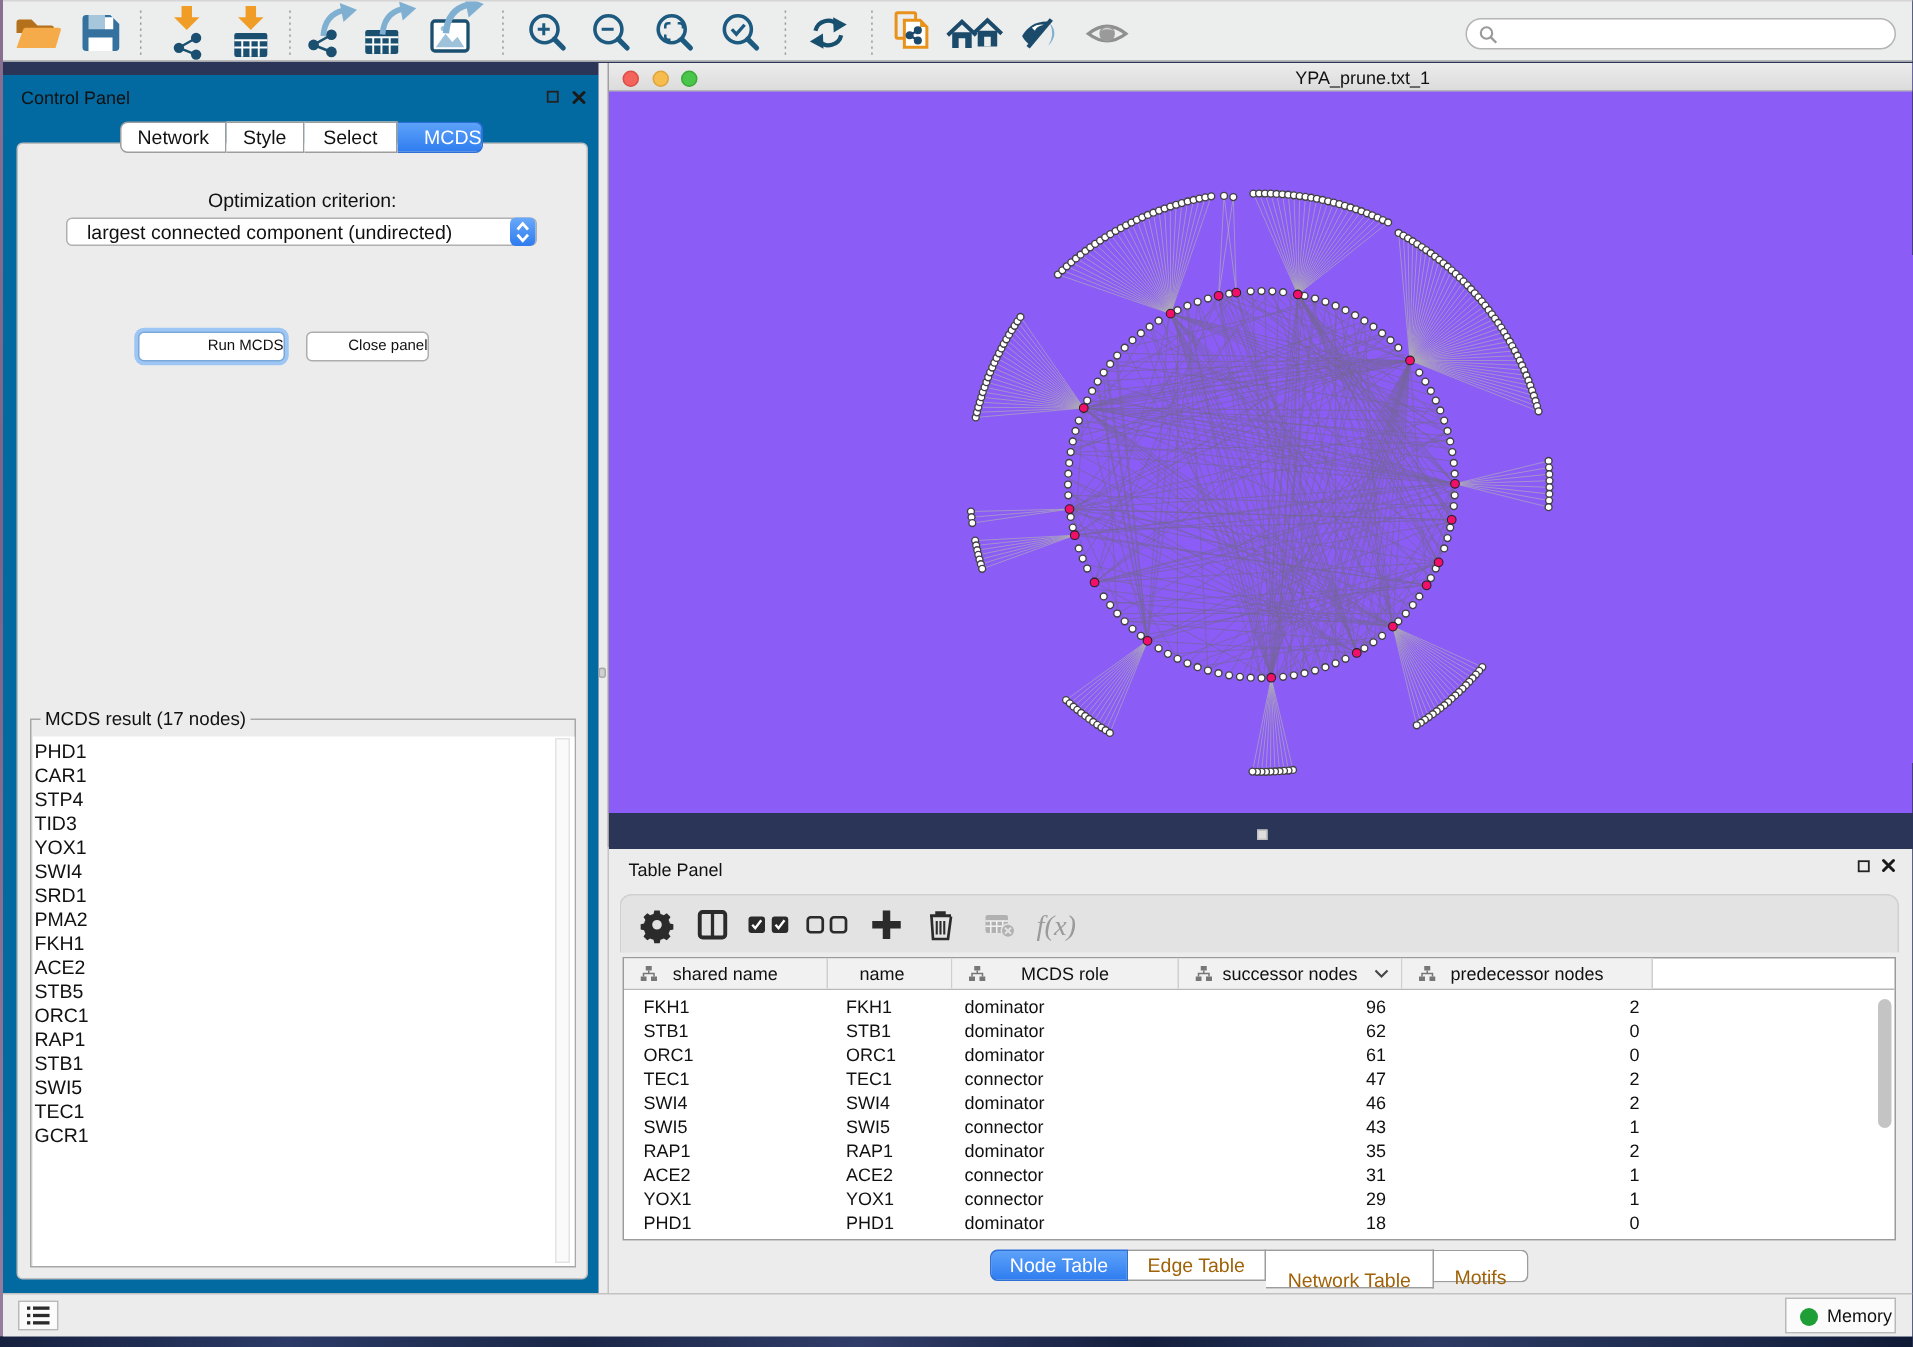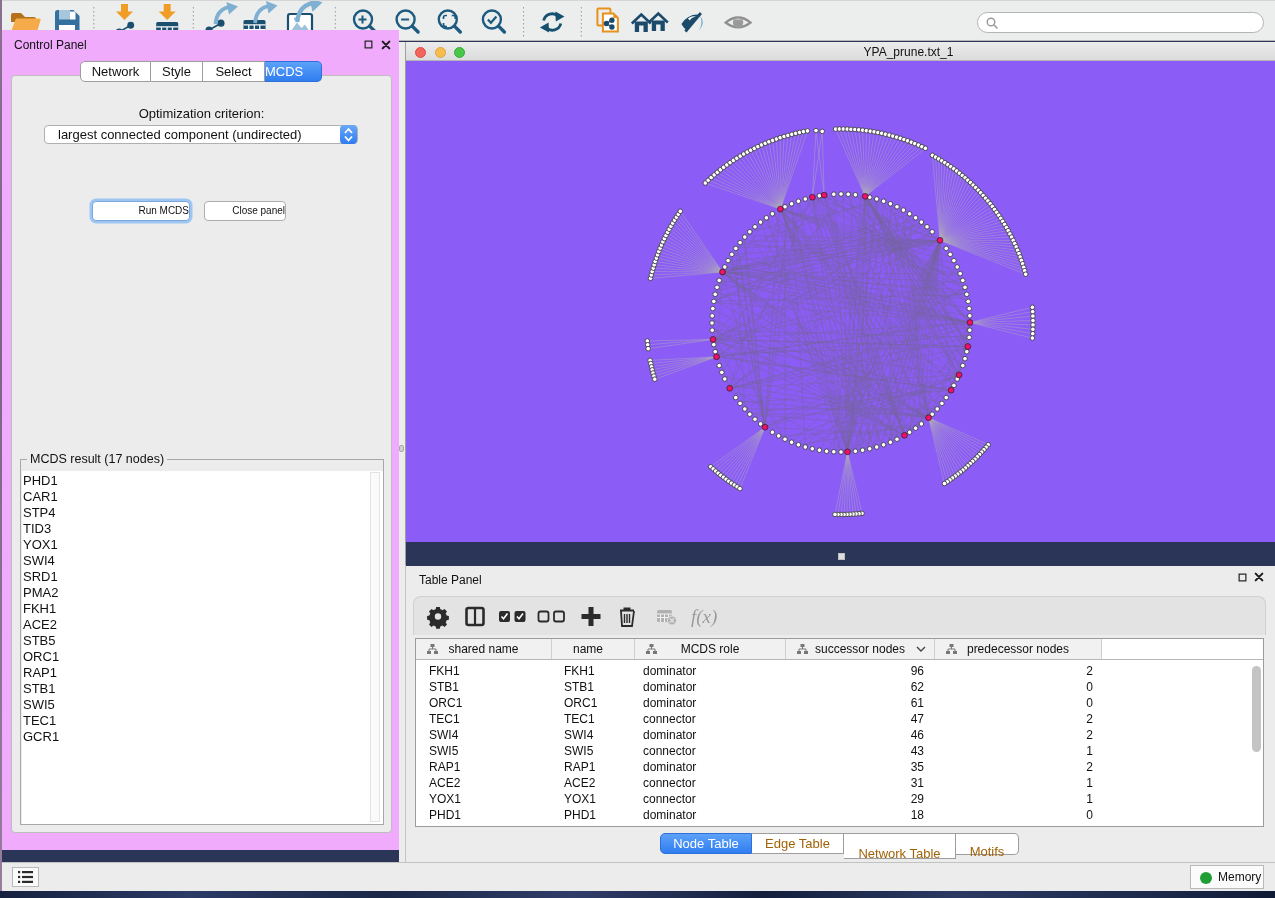--- a/index.html
+++ b/index.html
@@ -9,21 +9,21 @@
 
 #desk-left { left:0; top:0; width:2px; height:891px; background:linear-gradient(#8a7090,#7d6387 40%,#967d9e); }
 #desk-bottom { left:0; top:891px; width:1275px; height:7px;
   background:linear-gradient(90deg,#16213f,#2b3a66 15%,#1a2747 30%,#313d69 45%,#141f3d 60%,#2c3a63 75%,#1d2a4c 90%,#0f1a35); }
 
 #toolbar { left:2px; top:0; width:1273px; height:41px; background:#eceded; border-bottom:1px solid #b9b9b9; border-top:1px solid #d5d5d5;}
 #toolbar svg { position:absolute; top:0; left:0; }
 #searchbox { left:975px; top:11px; width:287px; height:21px; background:#fff; border:1px solid #b4b4b4; border-radius:11px; }
 #searchbox .mag { position:absolute; left:8px; top:3.5px; width:13px; height:13px; }
 
-#cpanel { left:2px; top:30px; width:397px; height:820px; background:#f0abfc; }
+#cpanel { left:2px; top:50px; width:397px; height:820px; background:#0369a1; }
 #cpanel-title { position:absolute; left:12px; top:8px; font-size:12px; color:#111; }
 .wico { position:absolute; top:10px; width:9px; height:9px; }
 
 .tabrow { position:absolute; top:31px; left:78px; height:21px; display:flex; font-size:13px; z-index:3; }
 .tab { border:1px solid #9d9d9d; border-left:none; background:#fff; color:#111; padding:2px 13px; line-height:16px; }
 .tab.first { border-left:1px solid #9d9d9d; border-radius:5px 0 0 5px; }
 .tab.last { border-radius:0 5px 5px 0; }
 .tab.sel { background:#3e8ef7; background:linear-gradient(#5da2f9,#2f7df0); color:#fff; border-color:#2f70d8; }
 #cbox { position:absolute; left:9px; top:45px; width:381px; height:758px; border:1px solid #bdbdbd; border-radius:4px; background:#ececec; }
 #optlabel { position:absolute; left:0; top:30px; width:100%; text-align:center; font-size:13px; color:#111; }
@@ -212,21 +212,21 @@
 <svg class="wico" style="left:362px" viewBox="0 0 12 12">
       <rect x="1.5" y="1.5" width="9" height="9" fill="none" stroke="#222" stroke-width="1.6"></rect>
     </svg>
 <svg class="wico" style="left:379px;width:10px;height:10px;" viewBox="0 0 12 12">
       <path d="M2,2 L10,10 M10,2 L2,10" stroke="#1a1a1a" stroke-width="2.4" stroke-linecap="round"></path>
     </svg>
 <div class="tabrow">
 <div class="tab first" style="width:71px;text-align:center;padding:2px 0;">Network</div>
 <div class="tab" style="width:52px;text-align:center;padding:2px 0;">Style</div>
 <div class="tab" style="width:62px;text-align:center;padding:2px 0;">Select</div>
-<div class="tab last sel" style="width:57px;text-align:left;padding:2px 0;">MCDS</div>
+<div class="tab last sel" style="width:57px;text-align:right;padding:2px 0;">MCDS</div>
 </div>
 <div id="cbox">
 <div id="dropdown">largest connected component (undirected)
 <div class="stepper"><svg width="17" height="19" viewBox="0 0 17 19">
             <path d="M5,8 L8.5,4 L12,8 M5,11.5 L8.5,15.5 L12,11.5" stroke="#fff" stroke-width="1.8" fill="none"></path>
           </svg></div>
 </div>
 <div id="optlabel">Optimization criterion:</div>
 <div class="btn" id="btn-run">Run MCDS</div>
 <div class="btn" id="btn-close">Close panel</div>

